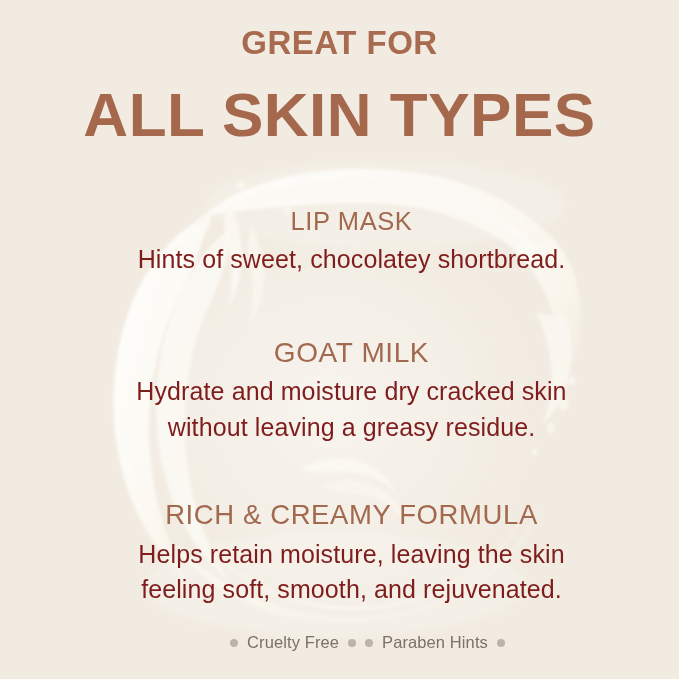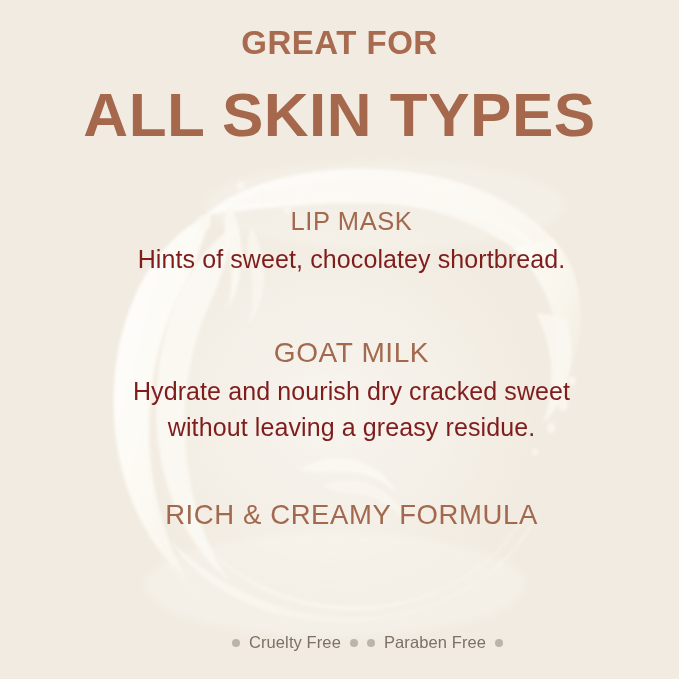--- a/index.html
+++ b/index.html
@@ -267,30 +267,31 @@
       <div class="headline-large">ALL SKIN TYPES</div>
     </div>
 
     <div class="feature f-lip">
       <div class="feature-title">LIP MASK</div>
       <div class="feature-desc">Hints of sweet, chocolatey shortbread.</div>
     </div>
 
     <div class="feature f-goat">
       <div class="feature-title">GOAT MILK</div>
-      <div class="feature-desc" style="max-width:480px;margin-left:auto;margin-right:auto;">Hydrate and nourish dry cracked sweet without leaving a greasy residue.</div>
+      <div class="feature-desc" style="max-width:480px;margin-left:auto;margin-right:auto;">Hydrate and moisture dry cracked skin without leaving a greasy residue.</div>
     </div>
 
     <div class="feature f-rich">
       <div class="feature-title">RICH &amp; CREAMY FORMULA</div>
+      <div class="feature-desc" style="max-width:470px;margin-left:auto;margin-right:auto;">Helps retain moisture, leaving the skin feeling soft, smooth, and rejuvenated.</div>
     </div>
 
     <div class="claims">
       <span class="claim-dot"></span>
       <span class="claim-text">Cruelty Free</span>
       <span class="claim-dot"></span>
       <span class="claim-dot"></span>
-      <span class="claim-text">Paraben Free</span>
+      <span class="claim-text">Paraben Hints</span>
       <span class="claim-dot"></span>
     </div>
 
   </div>
 </div>
 
 </body></html>

